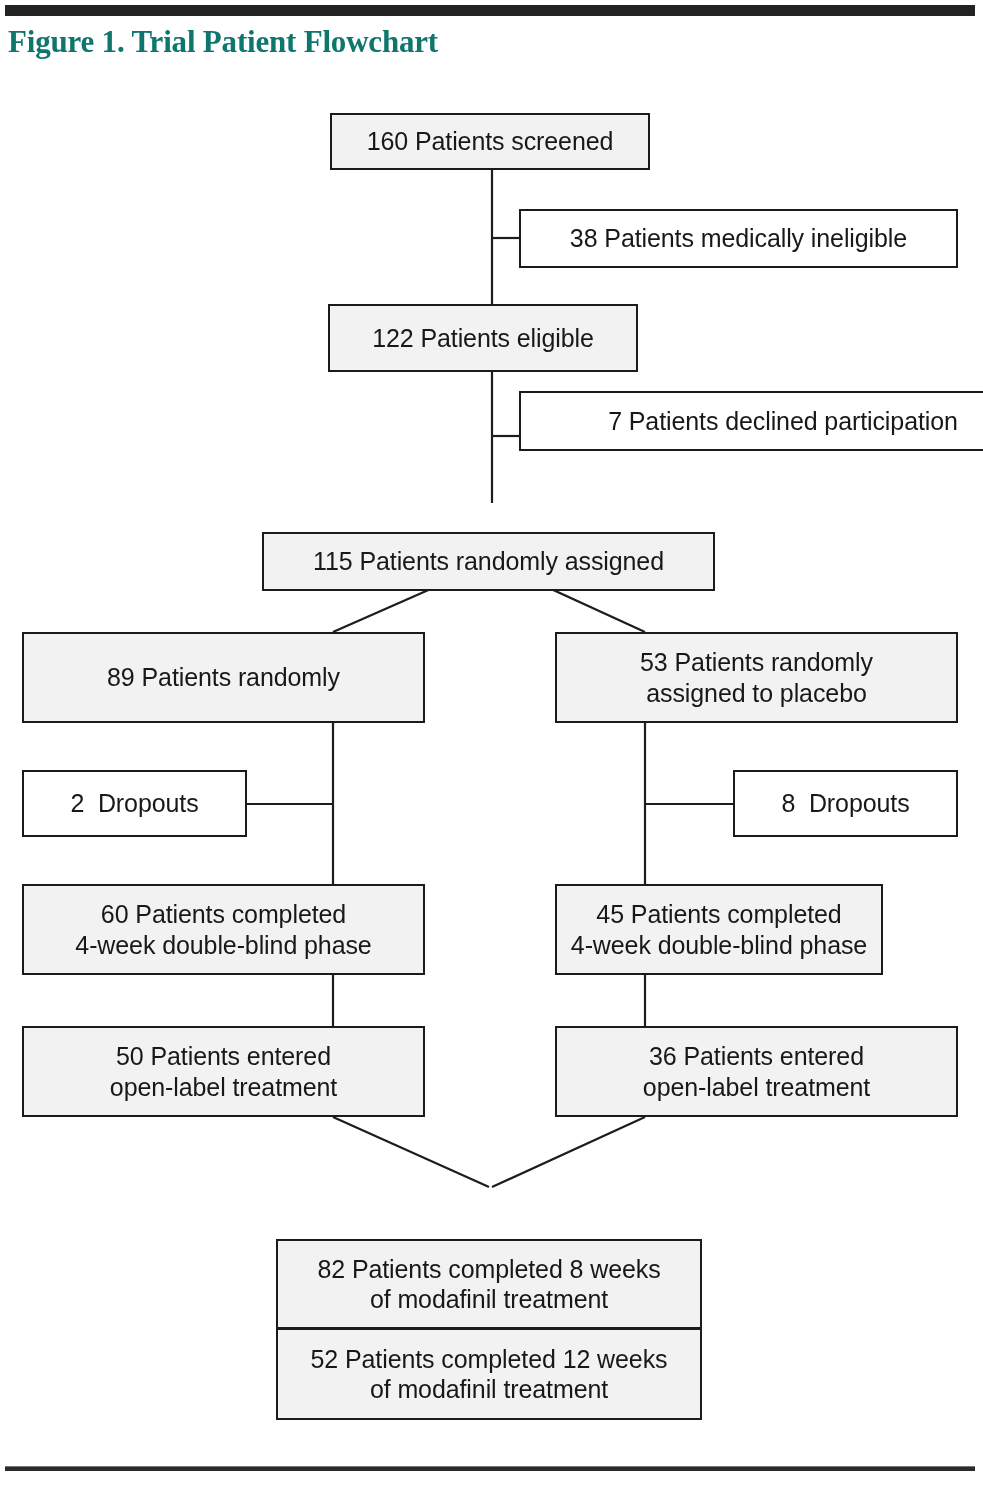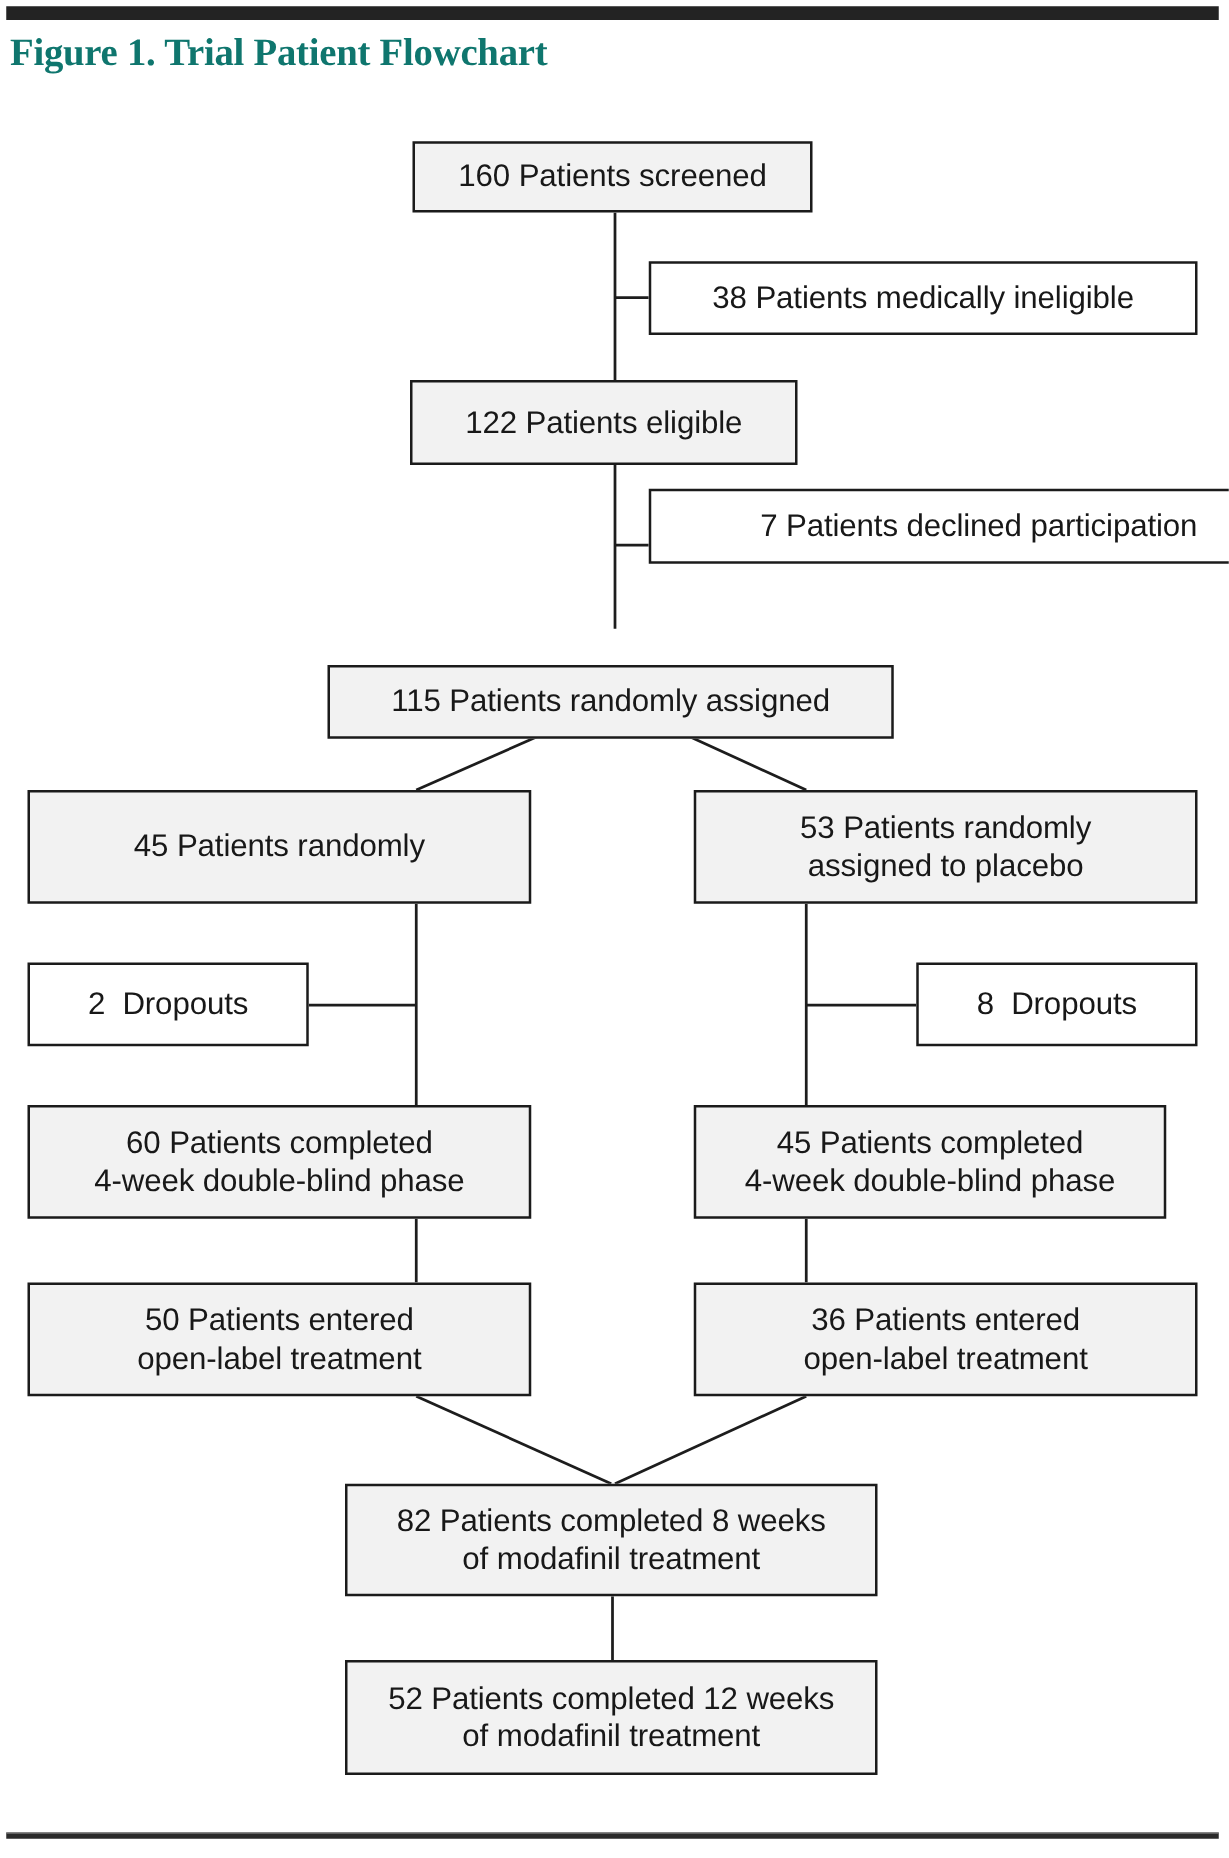--- a/index.html
+++ b/index.html
@@ -157,21 +157,21 @@
   </div>
 
   <div class="node shaded" style="left:262px; top:532px; width:453px; height:59px;">
     <span class="lines">
       <span class="ln">115 Patients randomly assigned</span>
     </span>
   </div>
 
   <div class="node shaded" style="left:22px; top:632px; width:403px; height:91px;">
     <span class="lines">
-      <span class="ln">45 Patients randomly</span>
+      <span class="ln">89 Patients randomly</span>
     </span>
   </div>
 
   <div class="node shaded" style="left:555px; top:632px; width:403px; height:91px;">
     <span class="lines">
       <span class="ln">53 Patients randomly</span>
       <span class="ln">assigned to placebo</span>
     </span>
   </div>
 
@@ -187,42 +187,42 @@
     </span>
   </div>
 
   <div class="node shaded" style="left:22px; top:884px; width:403px; height:91px;">
     <span class="lines">
       <span class="ln">60 Patients completed</span>
       <span class="ln">4-week double-blind phase</span>
     </span>
   </div>
 
-  <div class="node shaded" style="left:555px; top:884px; width:378px; height:91px;">
+  <div class="node shaded" style="left:555px; top:884px; width:328px; height:91px;">
     <span class="lines">
       <span class="ln">45 Patients completed</span>
       <span class="ln">4-week double-blind phase</span>
     </span>
   </div>
 
   <div class="node shaded" style="left:22px; top:1026px; width:403px; height:91px;">
     <span class="lines">
       <span class="ln">50 Patients entered</span>
       <span class="ln">open-label treatment</span>
     </span>
   </div>
 
   <div class="node shaded" style="left:555px; top:1026px; width:403px; height:91px;align-items:center;">
     <span class="lines">
       <span class="ln">36 Patients entered</span>
       <span class="ln">open-label treatment</span>
     </span>
   </div>
 
-  <div class="node shaded" style="left:276px; top:1187px; width:426px; height:90px;">
+  <div class="node shaded" style="left:276px; top:1239px; width:426px; height:90px;">
     <span class="lines">
       <span class="ln">82 Patients completed 8 weeks</span>
       <span class="ln">of modafinil treatment</span>
     </span>
   </div>
 
   <div class="node shaded" style="left:276px; top:1328px; width:426px; height:92px;">
     <span class="lines">
       <span class="ln">52 Patients completed 12 weeks</span>
       <span class="ln">of modafinil treatment</span>

